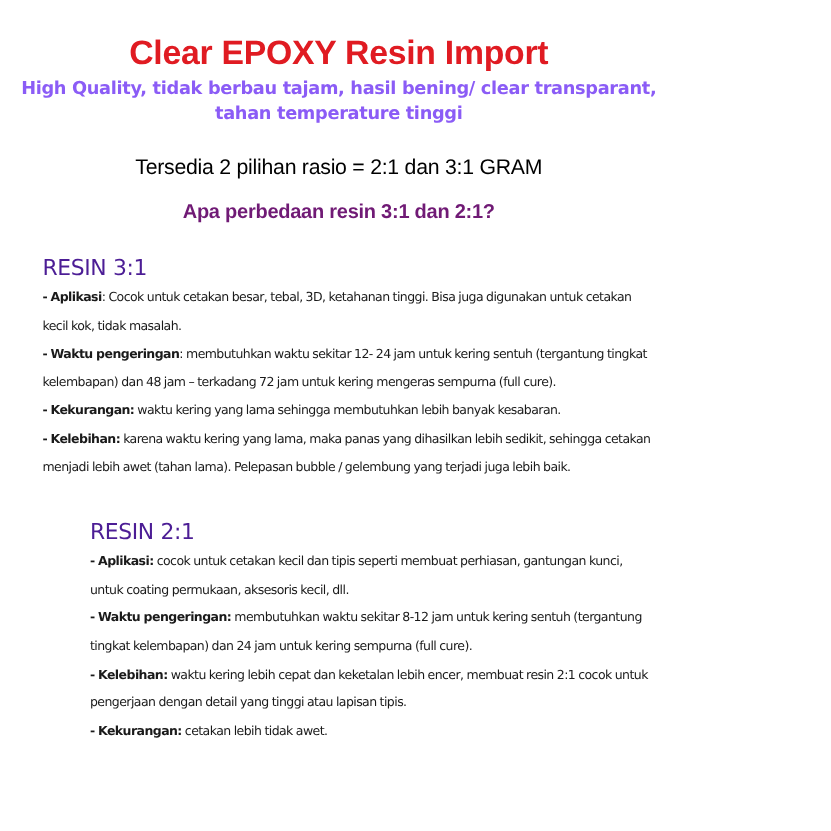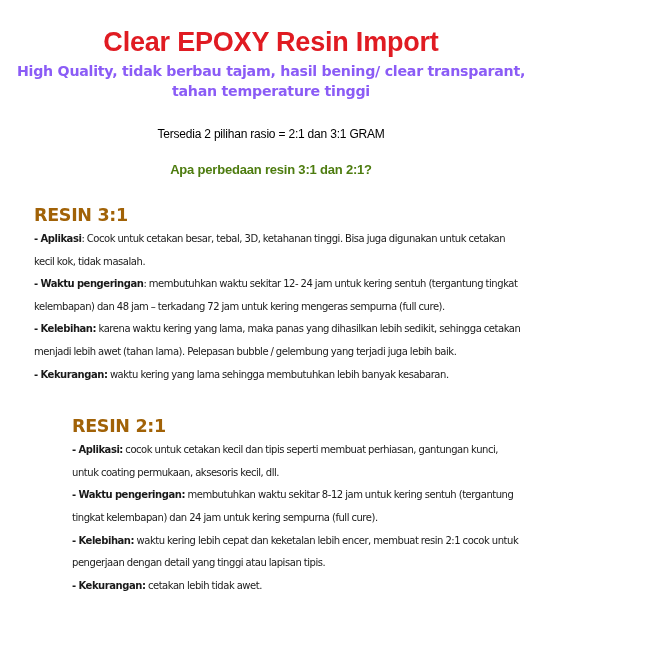--- a/index.html
+++ b/index.html
@@ -49,54 +49,54 @@
     letter-spacing: -0.25px;
   }
 
   .subtitle .line2 {
     display: block;
   }
 
   .ratio-line {
     font-family: "Liberation Sans", "DejaVu Sans", sans-serif;
     font-weight: normal;
-    font-size: 12px;
+    font-size: 17px;
     line-height: 22px;
     color: #000000;
     margin-top: 22px;
     letter-spacing: -0.2px;
   }
 
   .question-line {
     font-family: "Liberation Sans", "DejaVu Sans", sans-serif;
     font-weight: bold;
-    font-size: 13px;
+    font-size: 16px;
     line-height: 22px;
-    color: #4d7c0f;
+    color: #701a75;
     margin-top: 14px;
     letter-spacing: -0.2px;
   }
 
   
   .body-wrap {
     padding: 0 18px 0 34px;
     margin-top: 22px;
   }
 
   .section + .section {
     margin-top: 28px;
     margin-left: 38px;
   }
 
   .section-title {
     font-family: "DejaVu Sans", "Liberation Sans", sans-serif;
-    font-weight: bold;
+    font-weight: normal;
     font-size: 17.5px;
     line-height: 24px;
-    color: #a16207;
+    color: #4c1d95;
     letter-spacing: -0.3px;
     margin-bottom: 1px;
   }
 
   .para {
     font-family: "DejaVu Sans", "Liberation Sans", sans-serif;
     font-size: 10px;
     line-height: 22.6px;
     color: #1a1a1a;
     letter-spacing: -0.45px;
@@ -139,25 +139,25 @@
 
       <p class="para">
         <b class="lead">- Aplikasi</b><span>: </span><span>Cocok untuk cetakan besar, tebal, 3D, ketahanan tinggi. Bisa juga digunakan untuk cetakan kecil kok, tidak masalah.</span>
       </p>
 
       <p class="para">
         <b class="lead">- Waktu pengeringan</b><span>: </span><span>membutuhkan waktu sekitar 12- 24 jam untuk kering sentuh (tergantung tingkat kelembapan) dan 48 jam – terkadang 72 jam untuk kering mengeras sempurna (full cure).</span>
       </p>
 
       <p class="para">
-        <b class="lead">- Kelebihan:</b><span> </span><span>karena waktu kering yang lama, maka panas yang dihasilkan lebih sedikit, sehingga cetakan menjadi lebih awet (tahan lama). Pelepasan bubble / gelembung yang terjadi juga lebih baik.</span>
+        <b class="lead">- Kekurangan:</b><span> </span><span>waktu kering yang lama sehingga membutuhkan lebih banyak kesabaran.</span>
       </p>
 
       <p class="para">
-        <b class="lead">- Kekurangan:</b><span> </span><span>waktu kering yang lama sehingga membutuhkan lebih banyak kesabaran.</span>
+        <b class="lead">- Kelebihan:</b><span> </span><span>karena waktu kering yang lama, maka panas yang dihasilkan lebih sedikit, sehingga cetakan menjadi lebih awet (tahan lama). Pelepasan bubble / gelembung yang terjadi juga lebih baik.</span>
       </p>
     </div>
 
     <div class="section">
       <div class="section-title">RESIN 2:1</div>
 
       <p class="para">
         <b class="lead">- Aplikasi:</b><span> </span><span>cocok untuk cetakan kecil dan tipis seperti membuat perhiasan, gantungan kunci, untuk coating permukaan, aksesoris kecil, dll.</span>
       </p>
 

